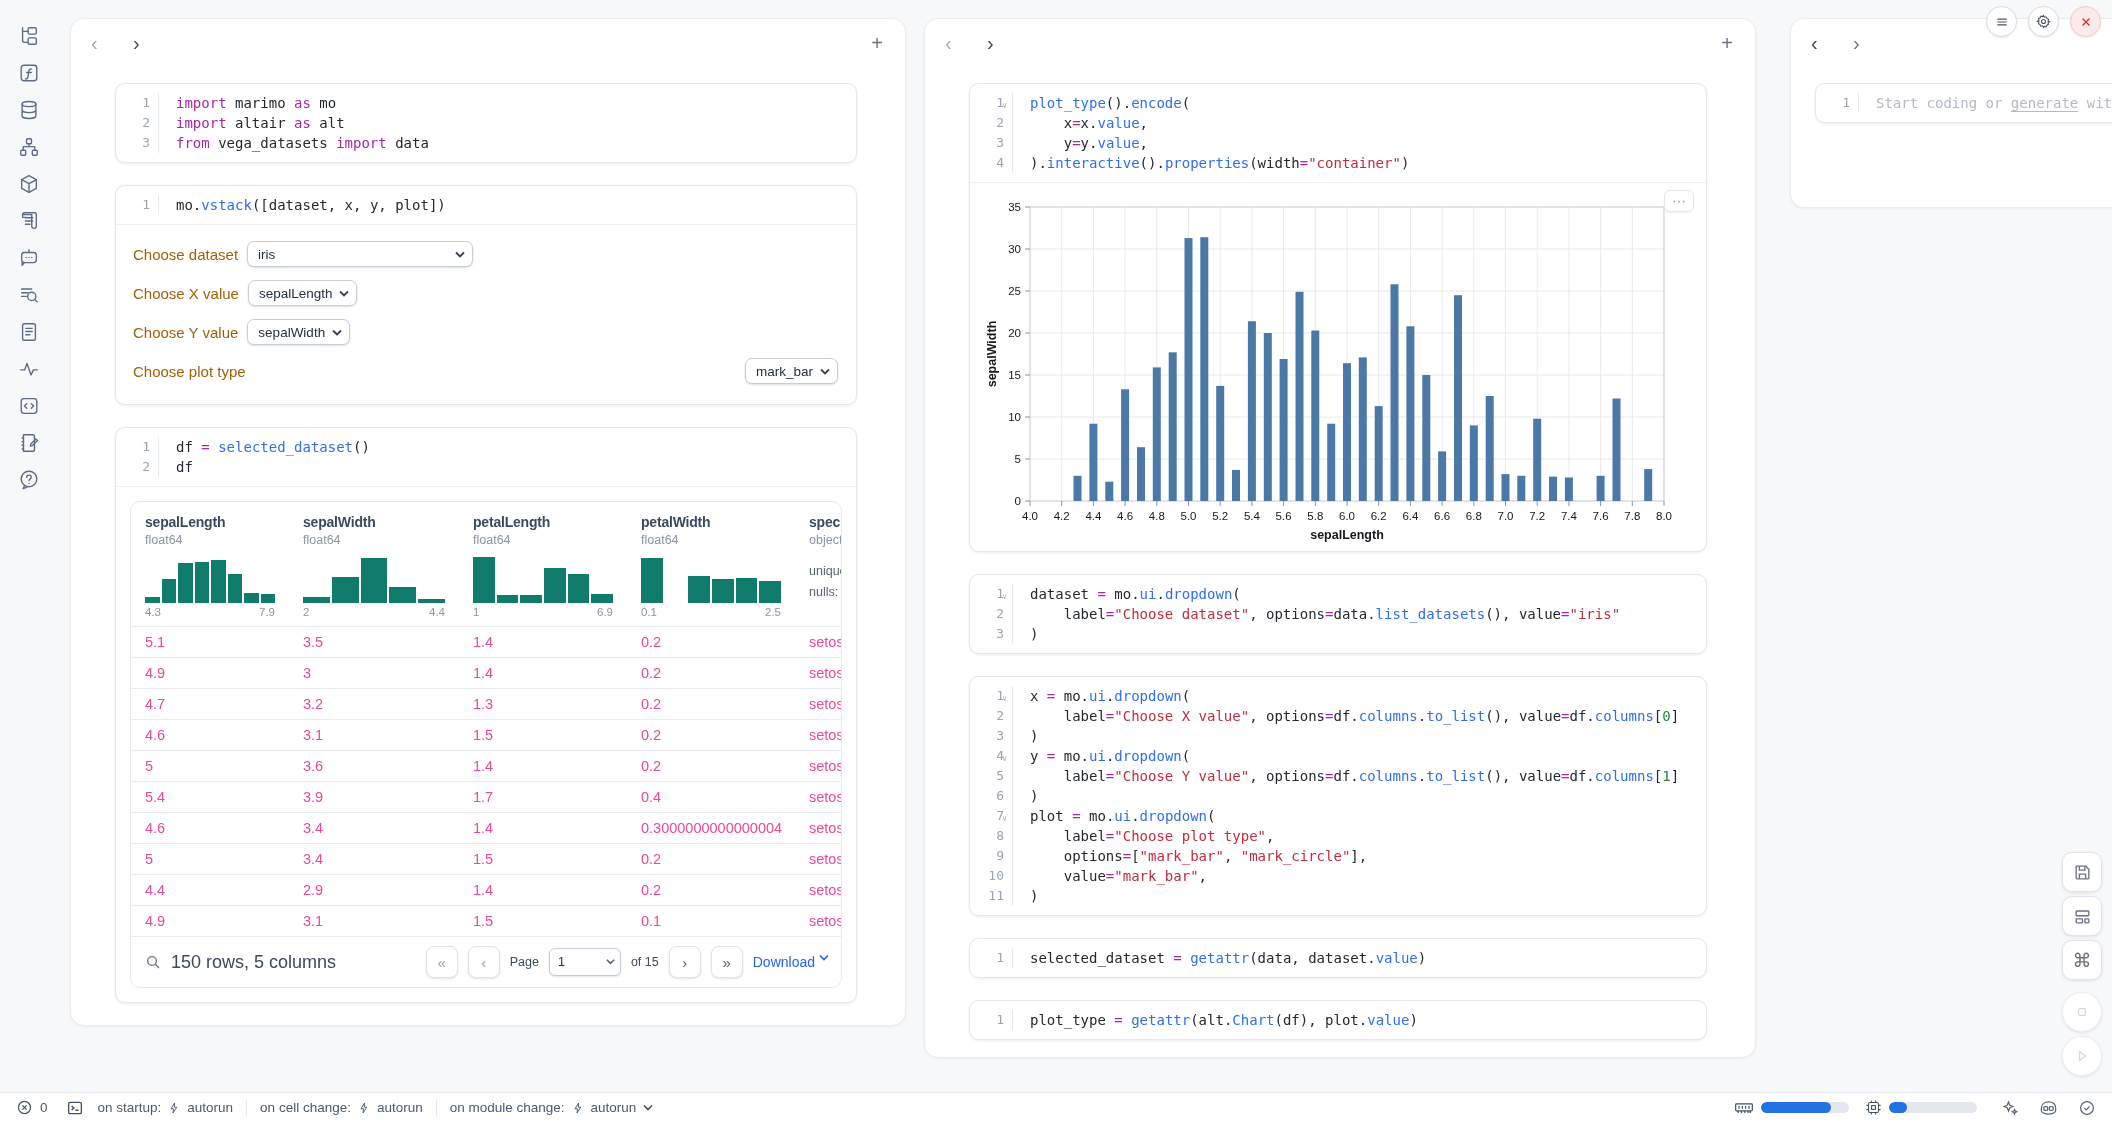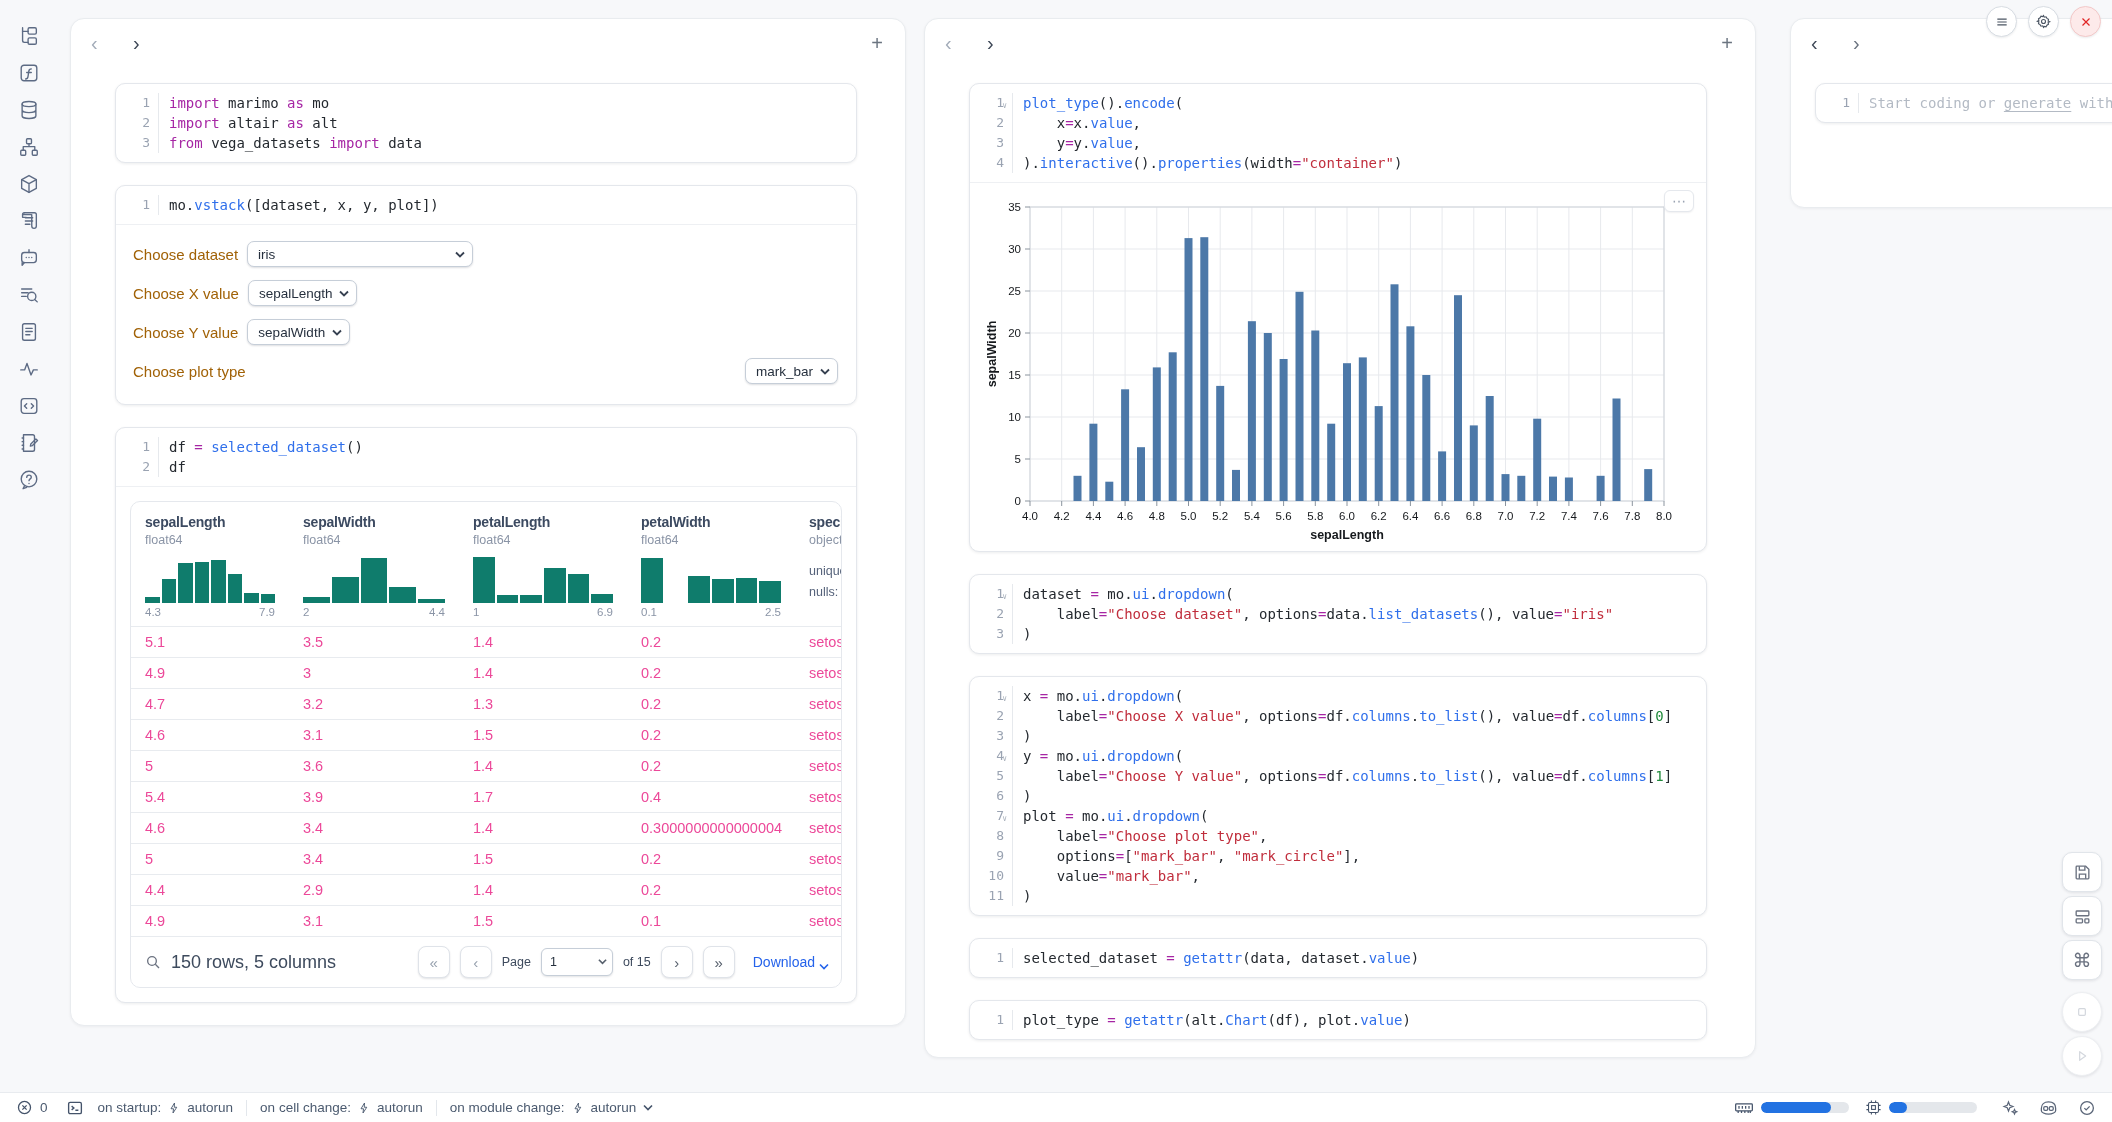--- a/index.html
+++ b/index.html
@@ -21,21 +21,21 @@
   .nav-back{color:#a3acb9;}
   .nav-fwd{color:#3d4756;margin-left:16px;}
   .panel-plus{margin-left:auto;color:#6b7480;font-size:20px;line-height:16px;cursor:pointer;}
   .cells{display:flex;flex-direction:column;gap:22px;padding:8px 48px 0 44px;}
   
   .cell{background:#fff;border:1px solid #e4e7ec;border-radius:10px;box-shadow:0 1px 3px rgba(16,24,40,.08);overflow:hidden;}
   .code{display:flex;font-family:"DejaVu Sans Mono",monospace;font-size:14px;line-height:20px;padding:9px 0;cursor:text;}
   .gutter{flex:0 0 34px;text-align:right;color:#9aa3b2;font-size:13px;padding-right:8px;}
   .ln{position:relative;height:20px;}
   .ln .fold{position:absolute;right:-3px;top:3px;font-size:8px;color:#aab2bd;}
-  .codebody{flex:1;border-left:1px solid #e6e9ed;padding-left:10px;overflow:hidden;}
+  .codebody{flex:1;border-left:1px solid #e6e9ed;padding-left:17px;overflow:hidden;}
   .code-line{white-space:pre;height:20px;}
   .tk-k{color:#a626a4;}
   .tk-f{color:#2f6feb;}
   .tk-s{color:#c02d3c;}
   .tk-n{color:#1f8a3b;}
   .tk-t{color:#24292f;}
   .cell-output{border-top:1px solid #eef0f3;}
   
   .controls{padding:16px 18px 18px 17px;}
   .ctl-row{display:flex;align-items:center;margin-bottom:13px;}
@@ -63,21 +63,21 @@
   .pg{width:30px;height:30px;border:1px solid #dfe3e9;border-radius:8px;background:#fff;
       box-shadow:0 1px 2px rgba(16,24,40,.12);display:flex;align-items:center;justify-content:center;
       font-size:15px;cursor:pointer;user-select:none;}
   .pg-dis{color:#97a1ae;}
   .pg-en{color:#57606d;}
   .pg-label{font-size:12.5px;color:#3d4a5d;}
   .pg-select{height:26px;min-width:44px;border:1px solid #c6ced8;border-radius:6px;background:#fff;
              box-shadow:0 1px 2px rgba(16,24,40,.12);display:inline-flex;align-items:center;
              padding:0 18px 0 8px;font-size:12.5px;position:relative;cursor:pointer;}
   .pg-select .chev{position:absolute;right:5px;top:9px;}
-  .download{display:flex;align-items:flex-end;gap:4px;color:#2563eb;font-size:14px;cursor:pointer;margin-left:8px;}
+  .download{display:flex;align-items:flex-start;gap:4px;color:#2563eb;font-size:14px;cursor:pointer;margin-left:0;}
   
   .chart-out{position:relative;padding:12px 8px 4px 14px;}
   .chart-opts{position:absolute;top:7px;right:12px;width:28px;height:20px;border:1px solid #e5e8ed;border-radius:6px;
               background:#fff;color:#9aa3b2;display:flex;align-items:center;justify-content:center;
               font-size:14px;line-height:10px;cursor:pointer;box-shadow:0 1px 2px rgba(16,24,40,.06);}
   
   #panel-right .cells{padding:8px 0 0 24px;}
   #right-cell{width:400px;border-top-right-radius:0;border-bottom-right-radius:0;}
   .placeholder{color:#b3bac4;}
   .placeholder u{text-underline-offset:3px;}

